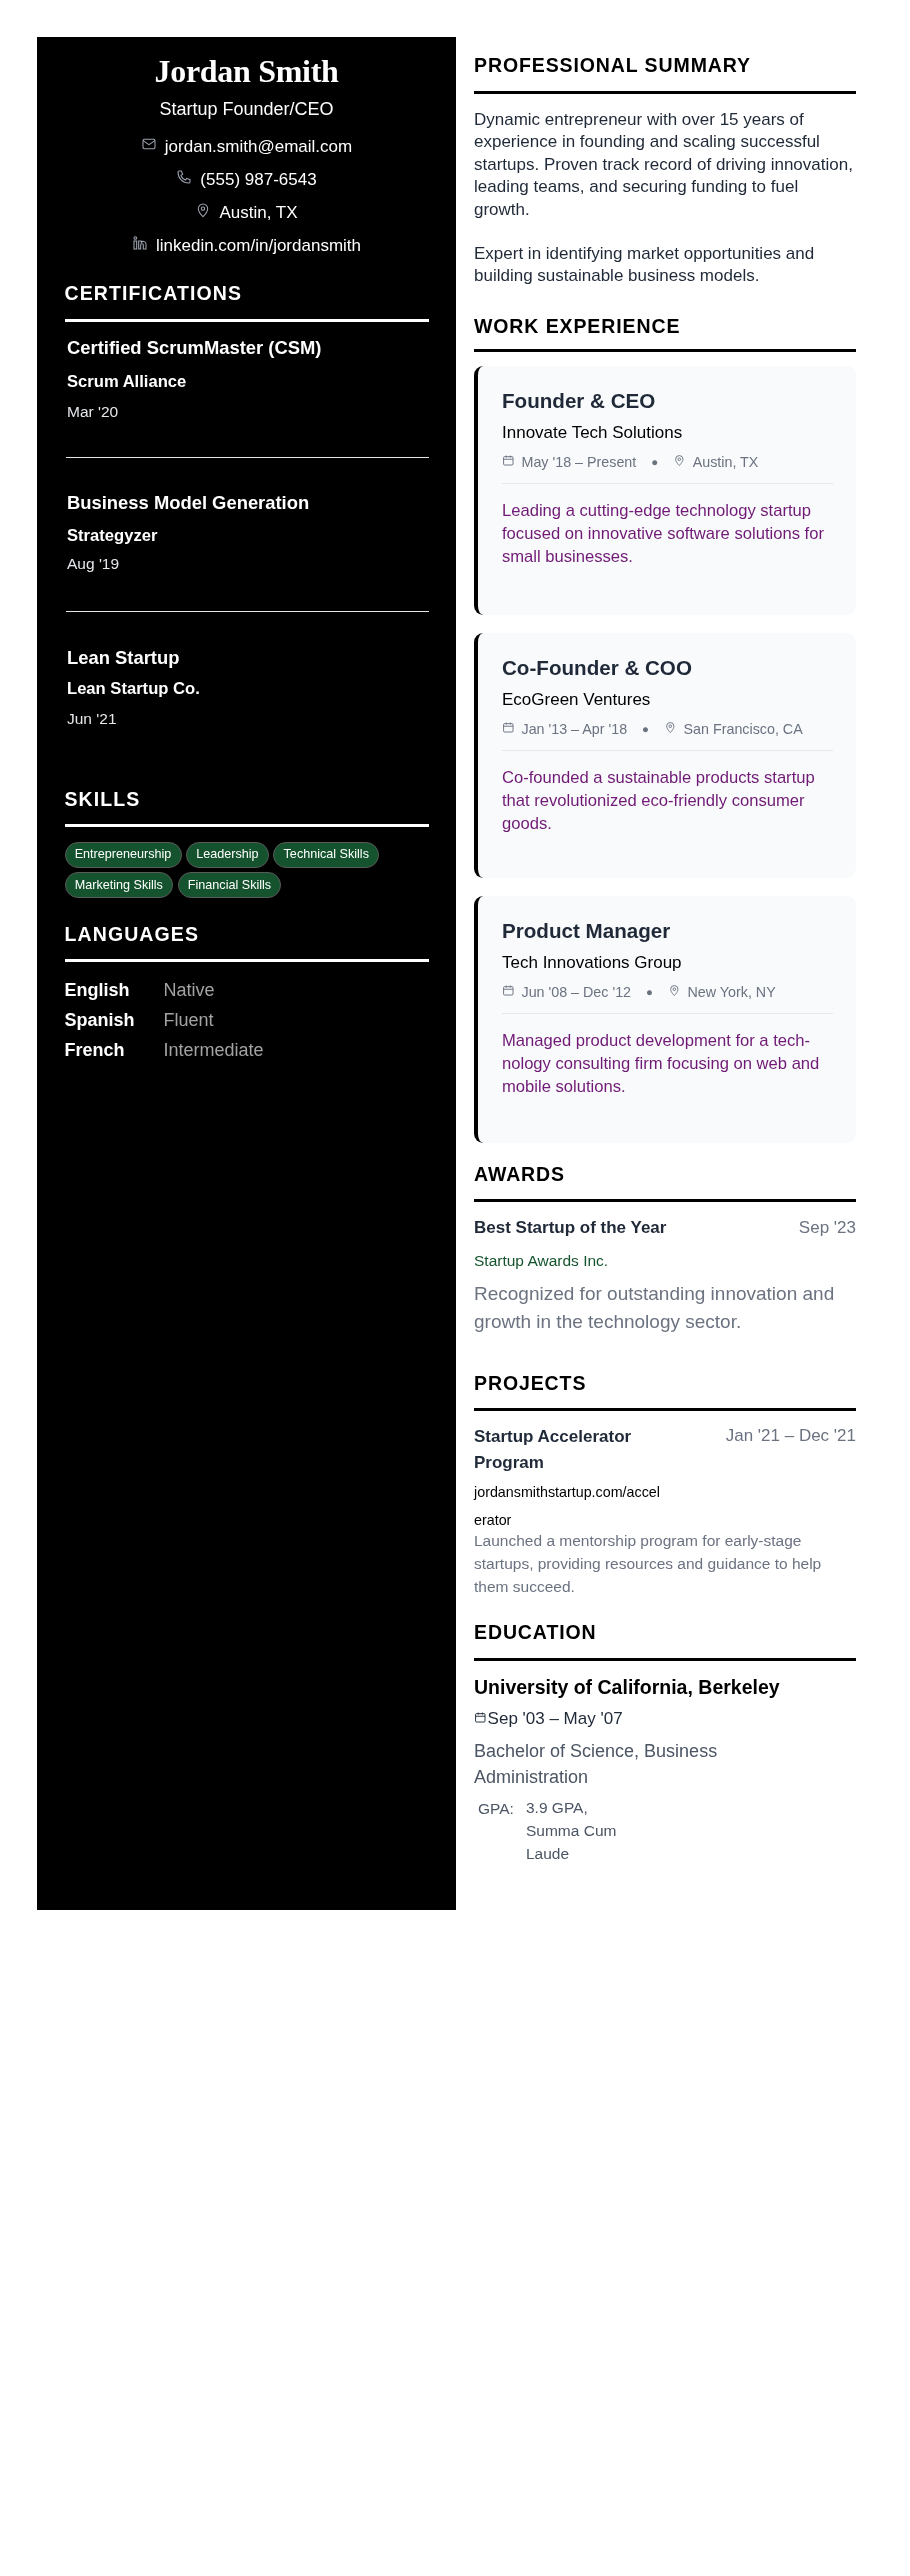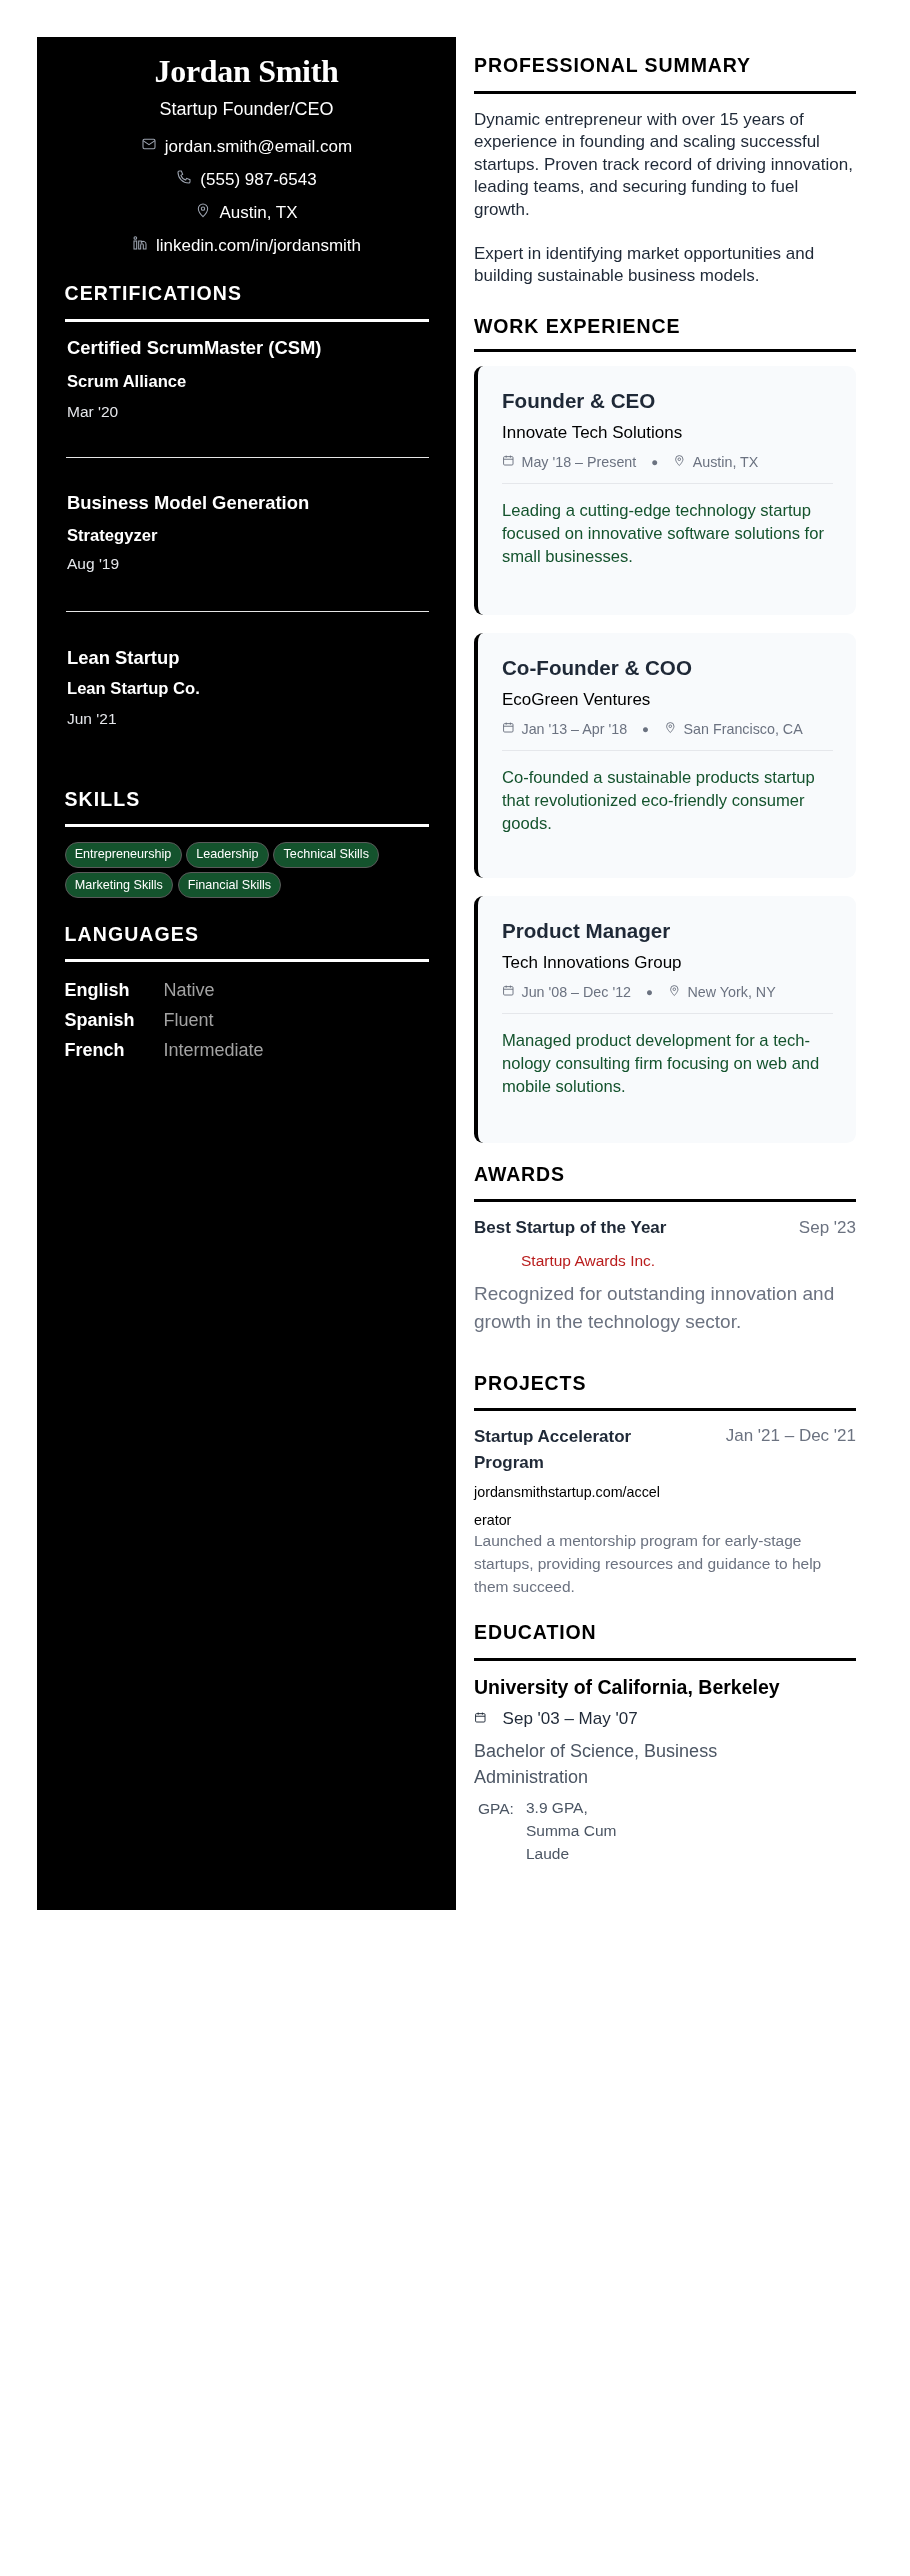--- a/index.html
+++ b/index.html
@@ -60,34 +60,34 @@
   .card {
     position: absolute; left: 474px; width: 382px; background: #f8fafc;
     border-left: 4px solid #000; border-radius: 9.2px; padding: 23px 23px 23px 24px;
   }
   .card-role { font-size: 20.6px; font-weight: bold; color: #1f2937; }
   .card-company { font-size: 17px; color: #000; margin-top: 10.3px; }
   .card-meta { display: flex; align-items: center; font-size: 14.3px; color: #6b7280; margin-top: 10.3px; }
   .card-meta svg { width: 12.6px; height: 12.6px; margin-right: 6.9px; }
   .card-meta .dot { margin: 0 15px; font-size: 11.5px; color: #6b7280; }
   .card-divider { height: 1.1px; background: #e5e7eb; margin-top: 13.8px; }
-  .card-desc { font-size: 16.6px; line-height: 23px; color: #14532d; margin-top: 15px; }
+  .card-desc { font-size: 16.6px; line-height: 23px; color: #701a75; margin-top: 15px; }
 
   .award-title { position: absolute; left: 474px; font-size: 17px; font-weight: bold; color: #1f2937; }
   .award-date { position: absolute; right: 55px; font-size: 17px; color: #6b7280; }
-  .award-org { position: absolute; left: 474px; font-size: 15.5px; color: #b91c1c; margin-left: 47px; }
+  .award-org { position: absolute; left: 474px; font-size: 15.5px; color: #14532d; }
   .award-desc { position: absolute; left: 474px; width: 382px; font-size: 19px; line-height: 27.5px; color: #6b7280; }
 
   .proj-title { position: absolute; left: 474px; width: 195px; font-size: 17px; line-height: 26px; font-weight: bold; color: #1f2937; }
   .proj-date { position: absolute; right: 55px; font-size: 17px; color: #6b7280; }
   .proj-url { position: absolute; left: 474px; width: 189px; font-size: 14.3px; line-height: 28px; color: #000; word-break: break-all; }
   .proj-desc { position: absolute; left: 474px; width: 382px; font-size: 15.5px; line-height: 23px; color: #6b7280; }
 
   .edu-school { position: absolute; left: 474px; font-size: 19.5px; font-weight: bold; color: #000; }
-  .edu-dates { position: absolute; left: 474px; font-size: 17px; color: #1f2937; display: flex; align-items: center; gap: 16px; }
+  .edu-dates { position: absolute; left: 474px; font-size: 17px; color: #1f2937; display: flex; align-items: center; gap: 1px; }
   .edu-dates svg { width: 12.6px; height: 12.6px; }
   .edu-degree { position: absolute; left: 474px; width: 298px; font-size: 18px; line-height: 26px; color: #4b5563; }
   .edu-gpa-label { position: absolute; left: 478px; font-size: 15.5px; color: #4b5563; }
   .edu-gpa-value { position: absolute; left: 526px; width: 115px; font-size: 15.5px; line-height: 23px; color: #4b5563; }
 </style>
 </head>
 <body>
 
 <aside class="sidebar">
   <h1 class="name">Jordan Smith</h1>

